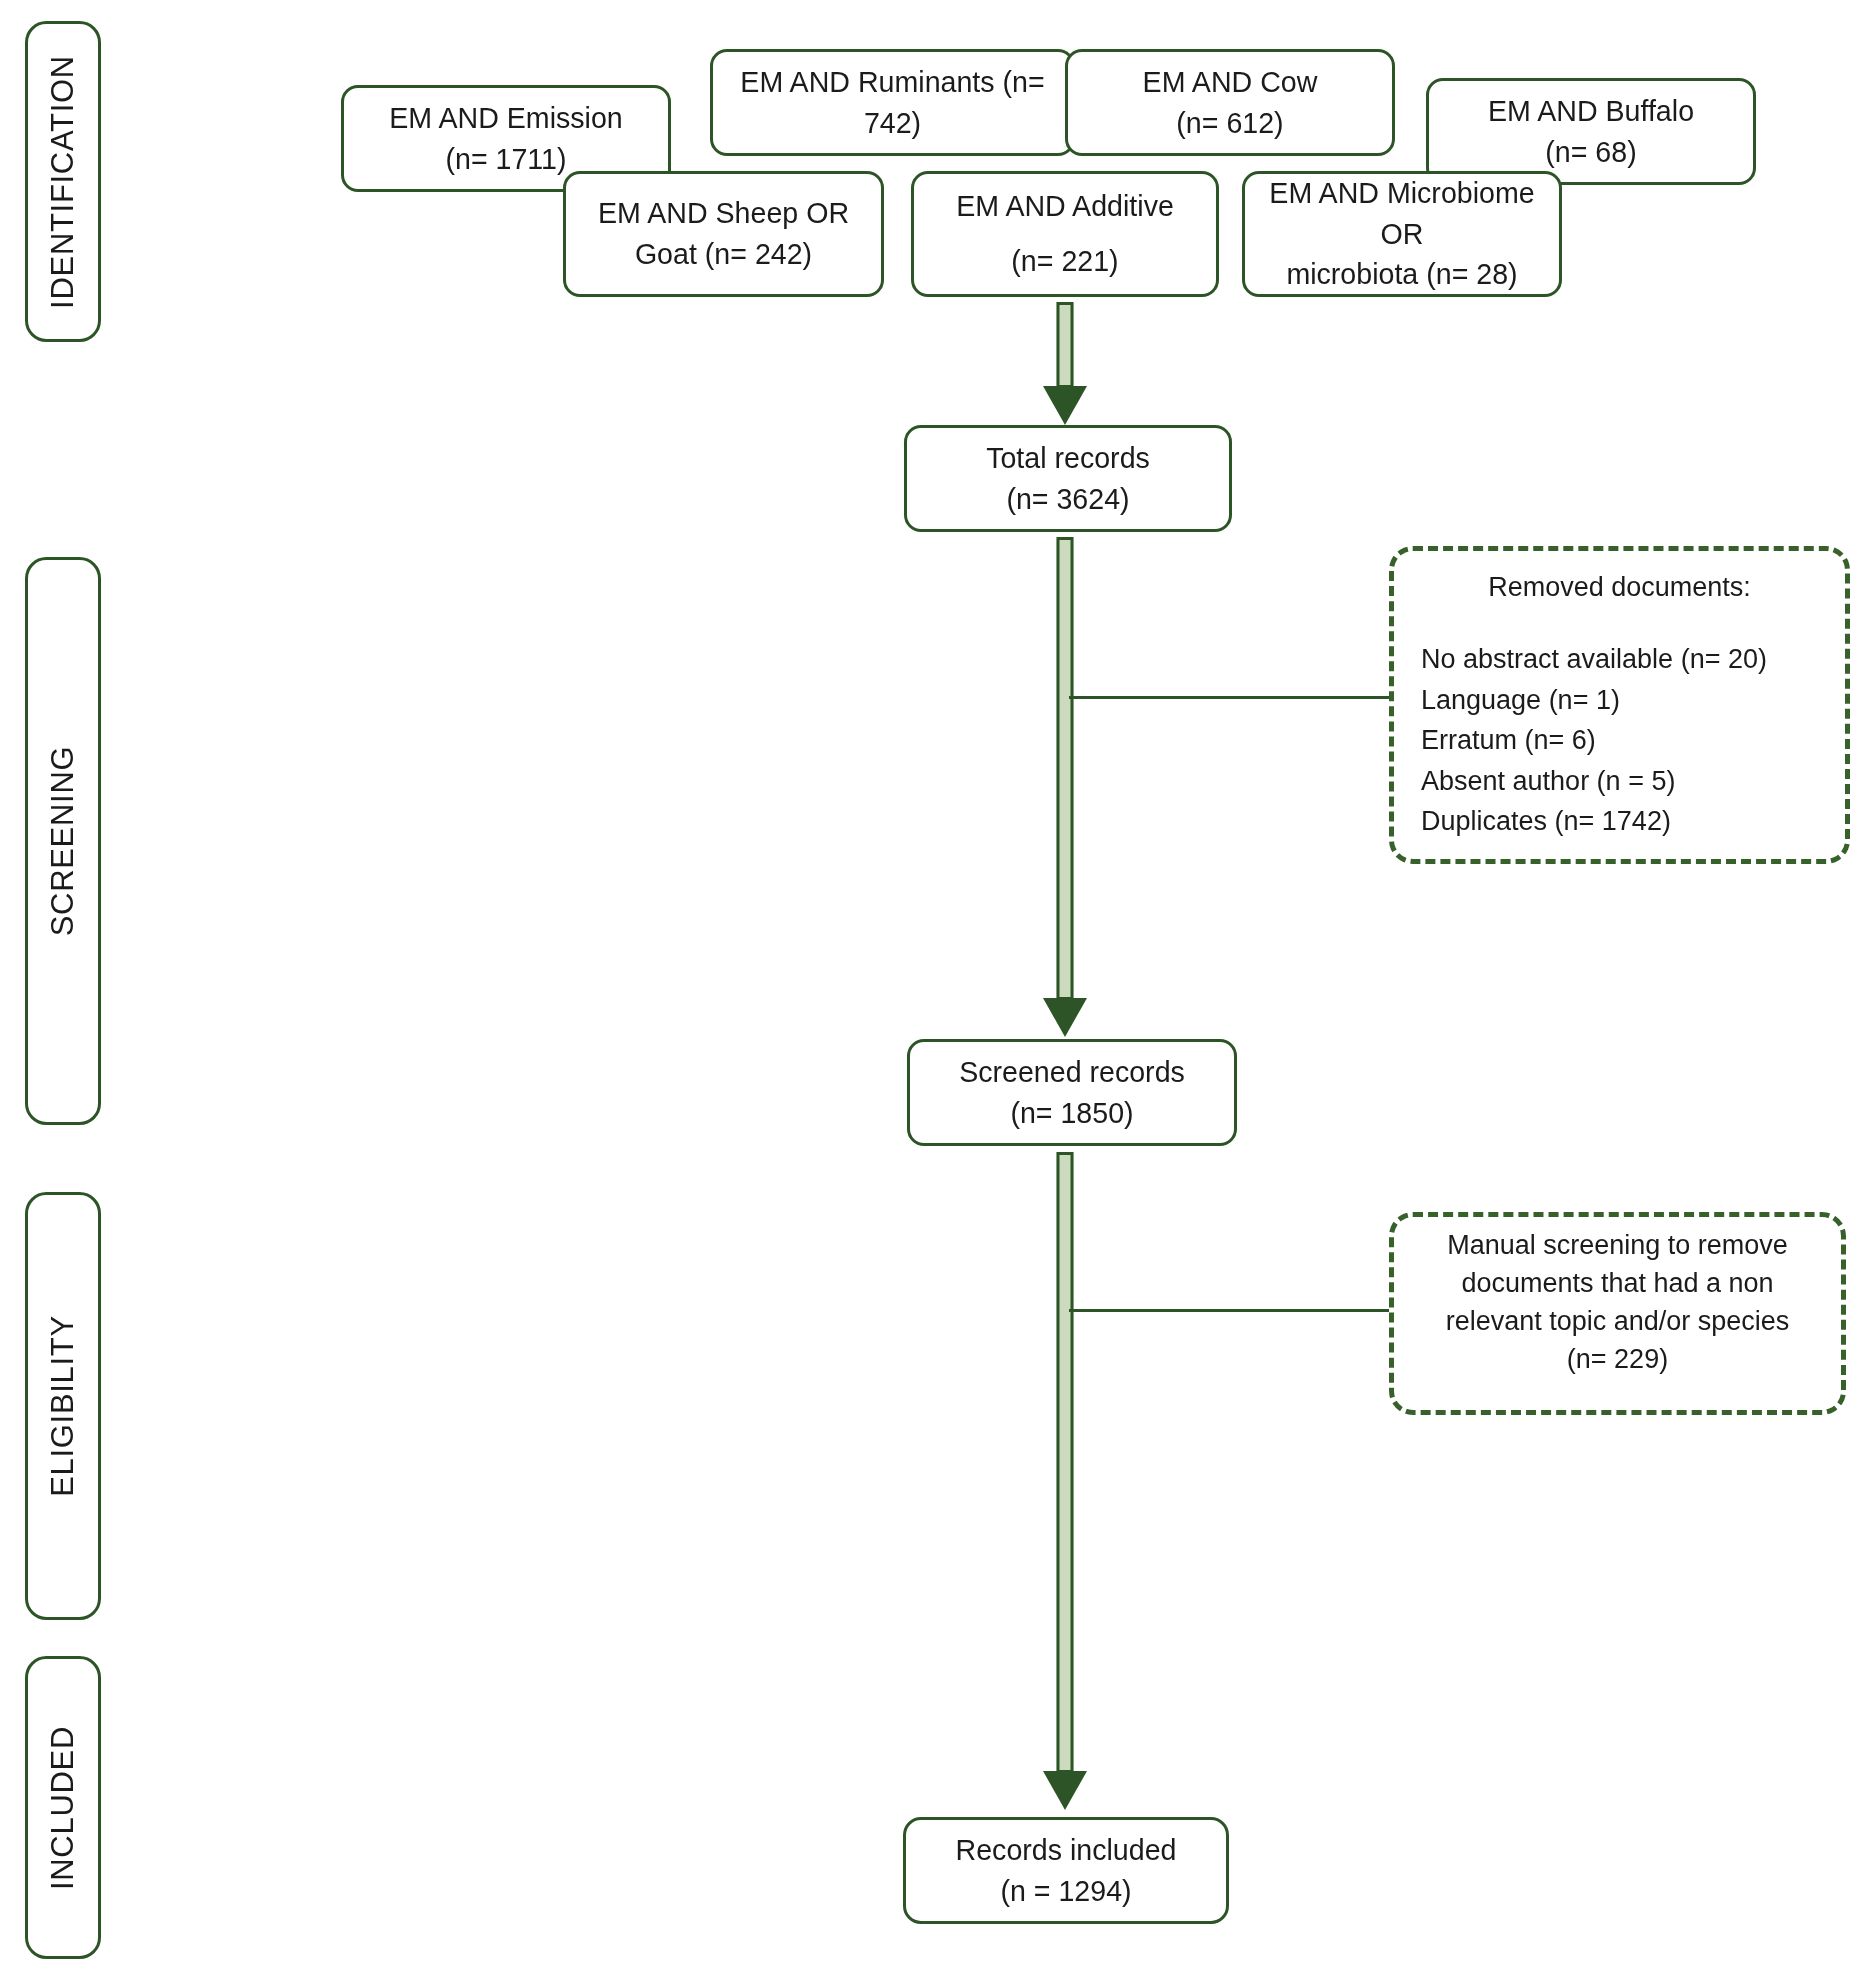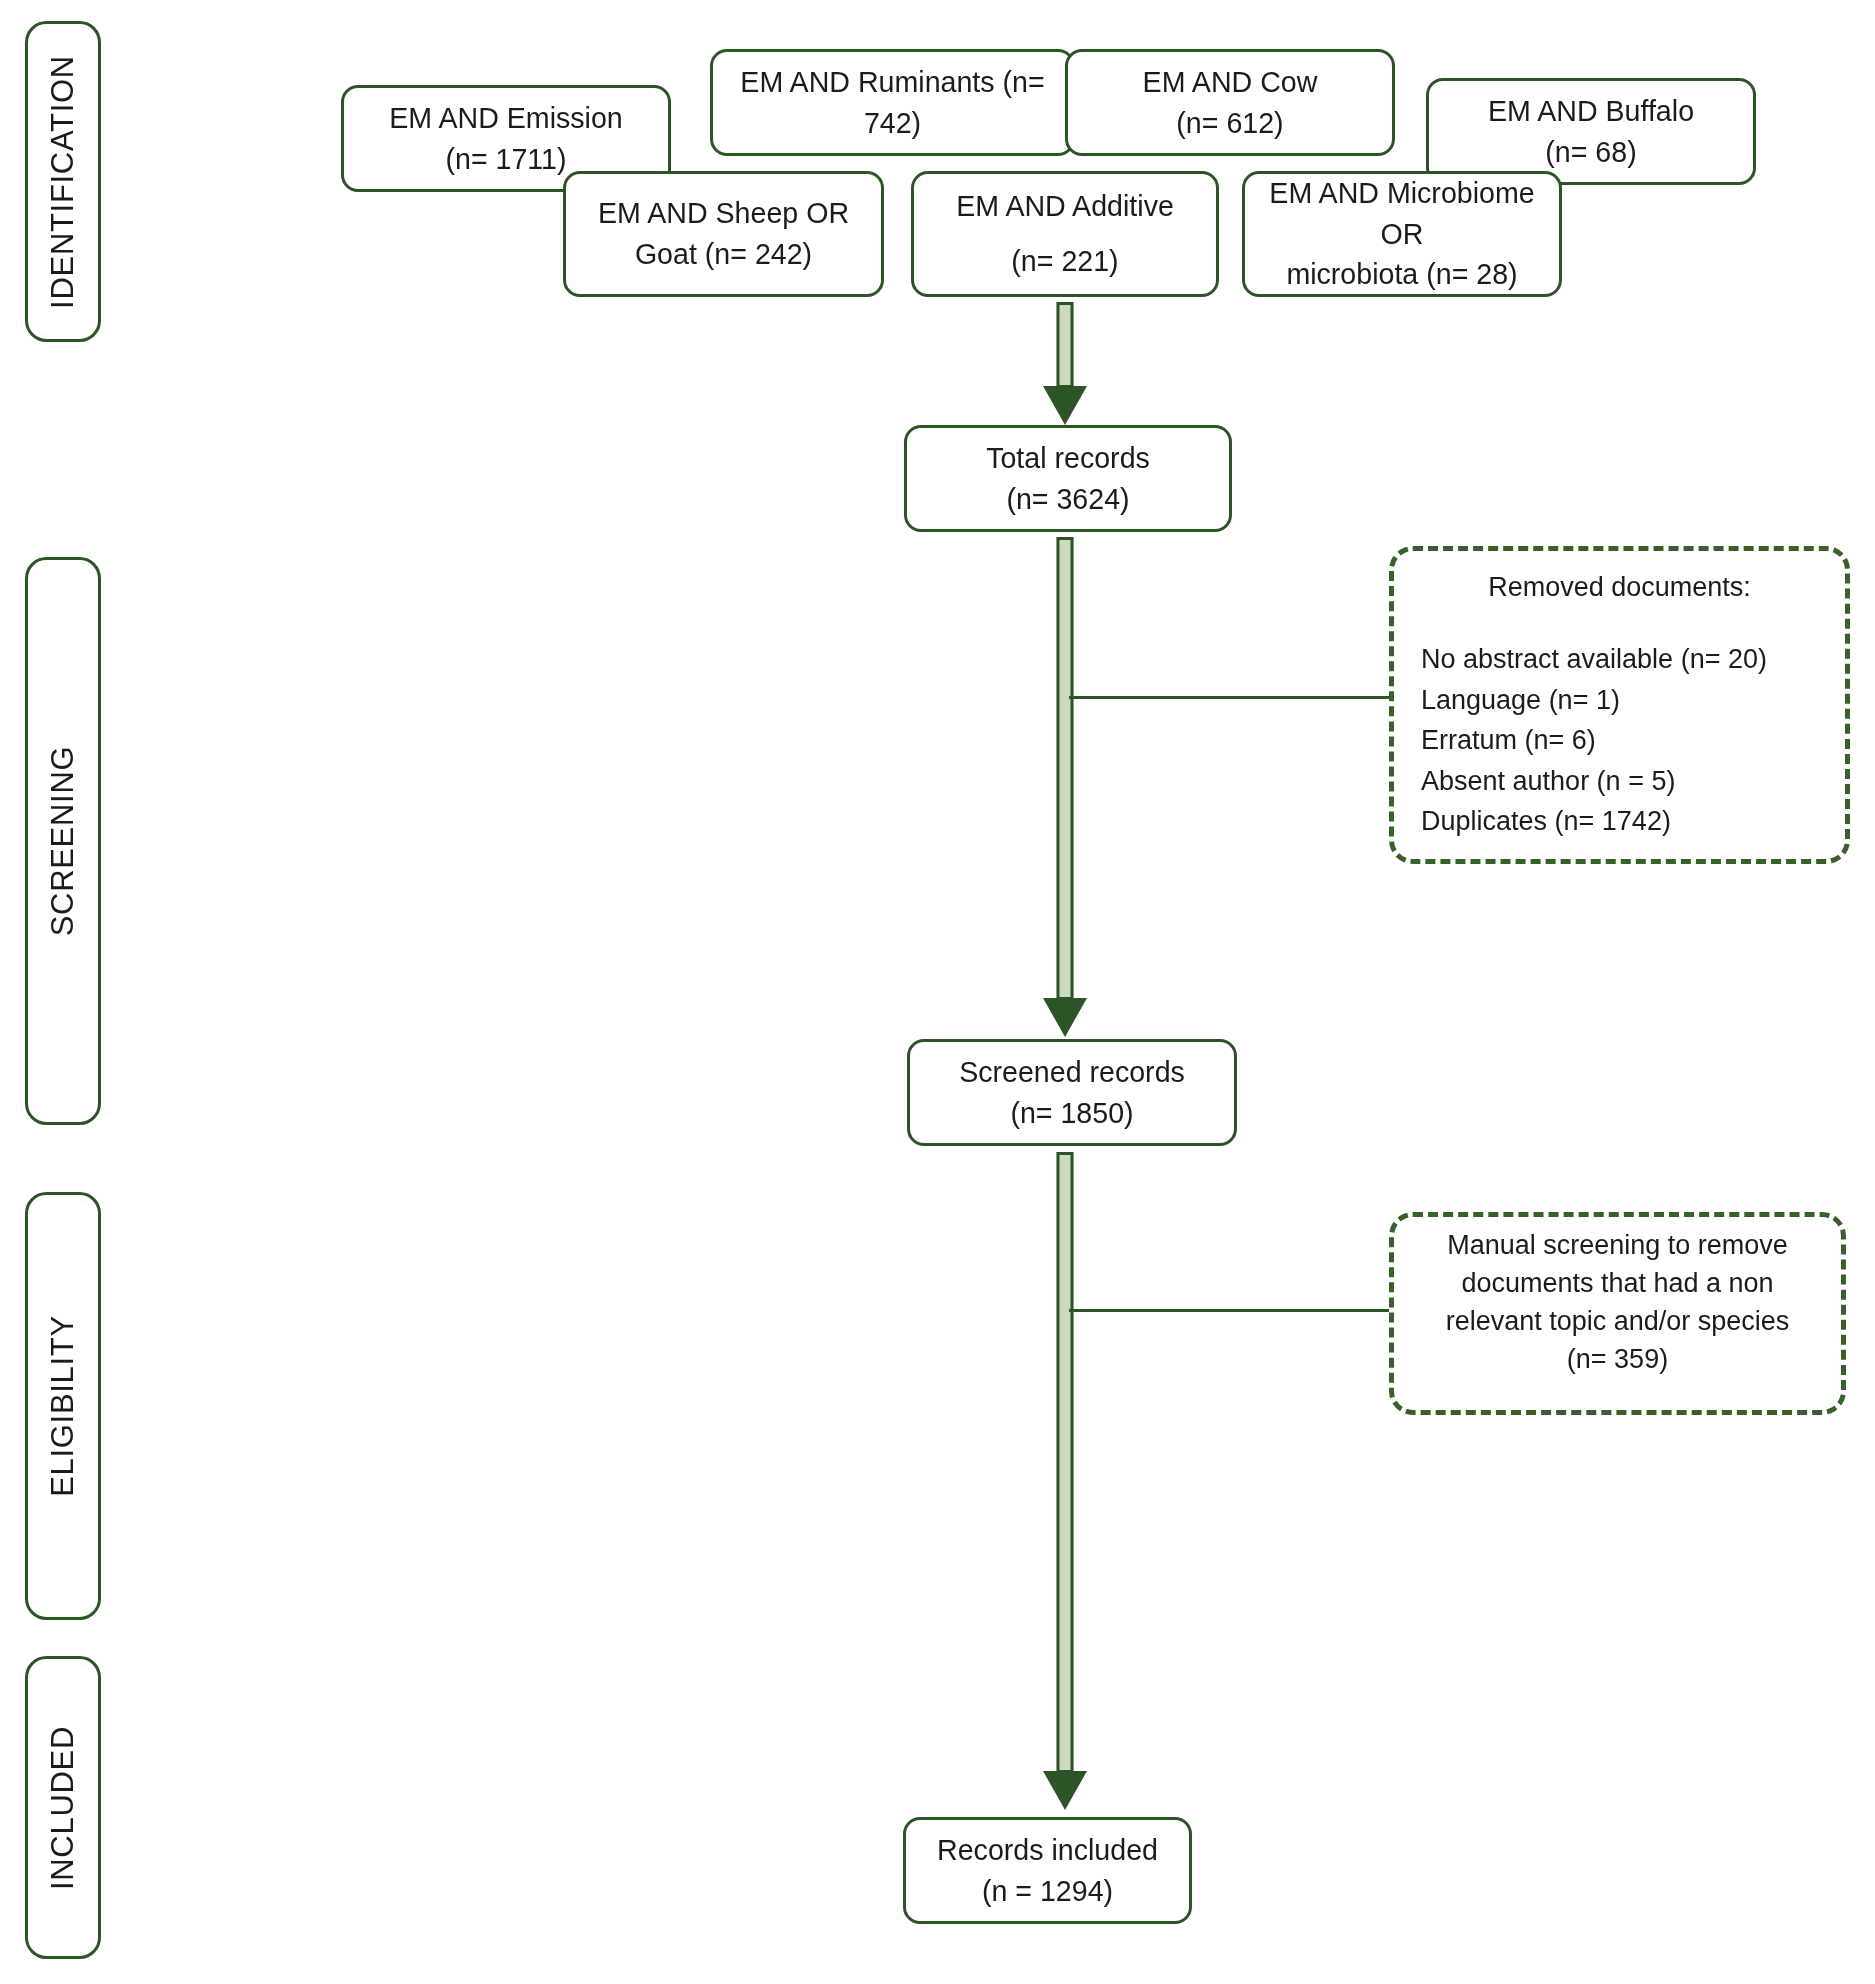--- a/index.html
+++ b/index.html
@@ -205,22 +205,22 @@
     <div class="shaft" style="height:621px;"></div>
     <div class="head"></div>
   </div>
 
   <div class="connector" style="left:1069px; top:1309px; width:320px;"></div>
 
   <div class="dbox centered" style="left:1389px; top:1212px; width:457px; height:203px;">
     <span>Manual screening to remove</span>
     <span>documents that had a non</span>
     <span>relevant topic and/or species</span>
-    <span>(n= 359)</span>
-  </div>
-
-  <div class="fbox" style="left:903px; top:1817px; width:289px; height:107px; justify-content:flex-start; padding-top:10px;">
+    <span>(n= 229)</span>
+  </div>
+
+  <div class="fbox" style="left:903px; top:1817px; width:326px; height:107px; justify-content:flex-start; padding-top:10px;border-radius:18px;">
     <span>Records included</span>
     <span>(n = 1294)</span>
   </div>
 
 </div>
 
 
 </body></html>

